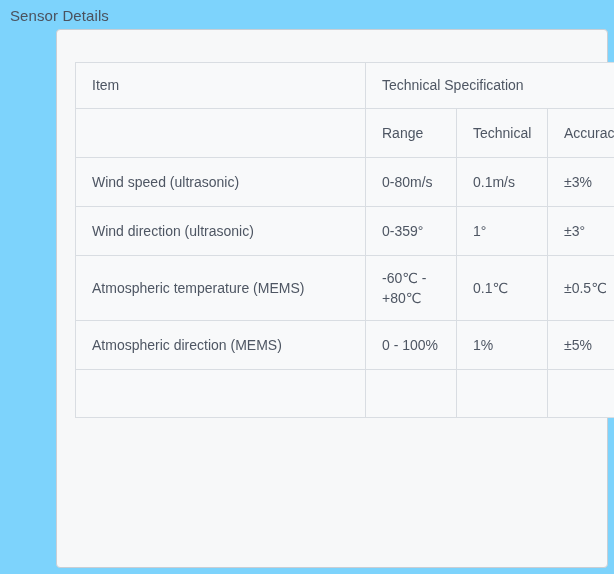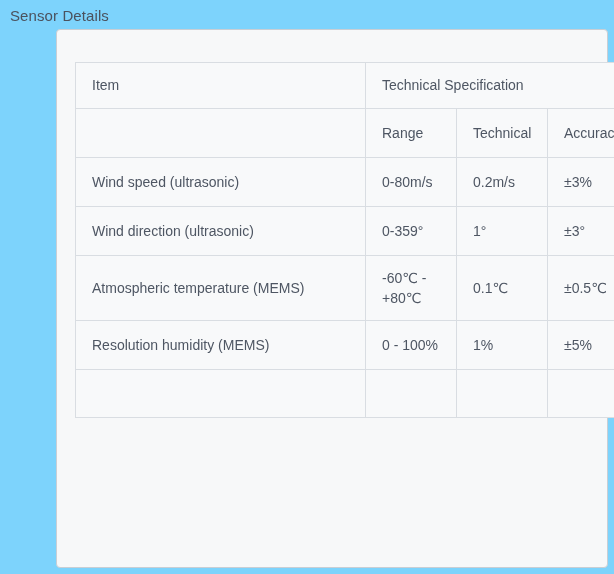--- a/index.html
+++ b/index.html
@@ -93,37 +93,37 @@
           <th></th>
           <th>Range</th>
           <th>Technical</th>
           <th>Accuracy</th>
         </tr>
       </thead>
       <tbody>
         <tr class="r-std">
           <td>Wind speed (ultrasonic)</td>
           <td>0-80m/s</td>
-          <td>0.2m/s</td>
+          <td>0.1m/s</td>
           <td>±3%</td>
         </tr>
         <tr class="r-std">
           <td>Wind direction (ultrasonic)</td>
           <td>0-359°</td>
           <td>1°</td>
           <td>±3°</td>
         </tr>
         <tr class="r-tall">
           <td>Atmospheric temperature (MEMS)</td>
           <td>-60℃ - +80℃</td>
           <td>0.1℃</td>
           <td>±0.5℃</td>
         </tr>
         <tr class="r-std">
-          <td>Resolution humidity (MEMS)</td>
+          <td>Atmospheric direction (MEMS)</td>
           <td>0 - 100%</td>
           <td>1%</td>
           <td>±5%</td>
         </tr>
         <tr class="r-empty">
           <td></td>
           <td></td>
           <td></td>
           <td></td>
         </tr>

